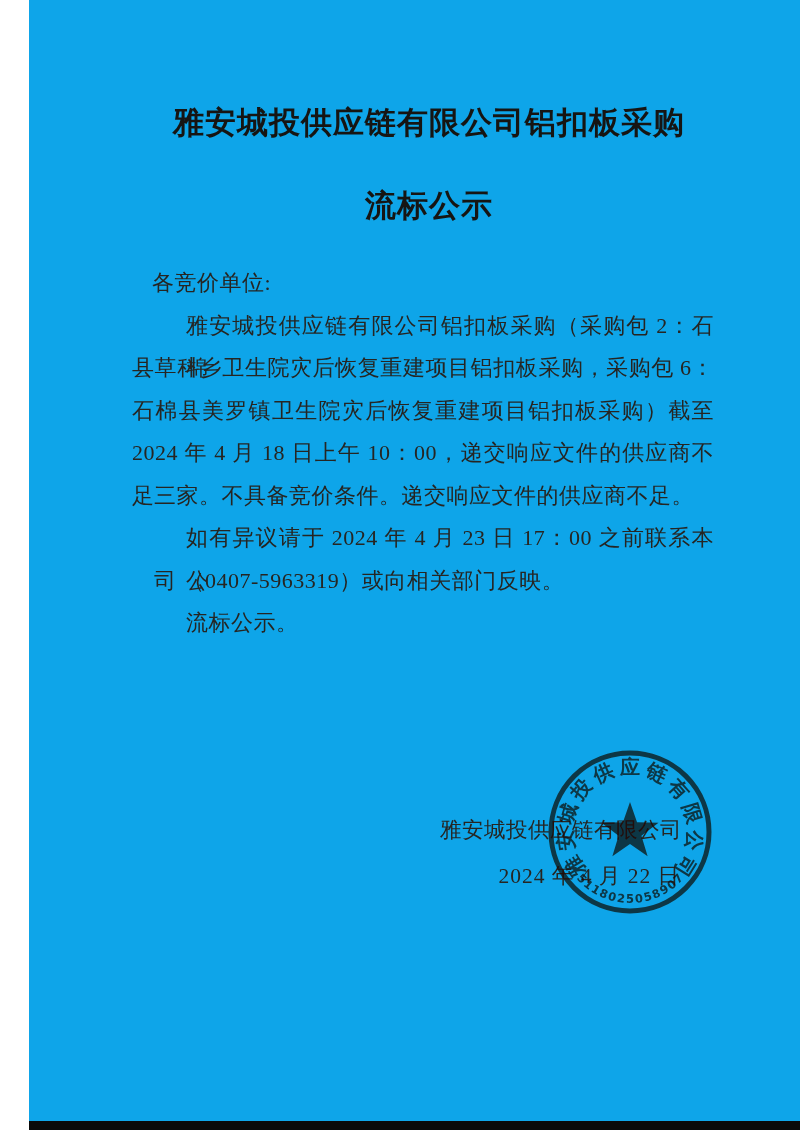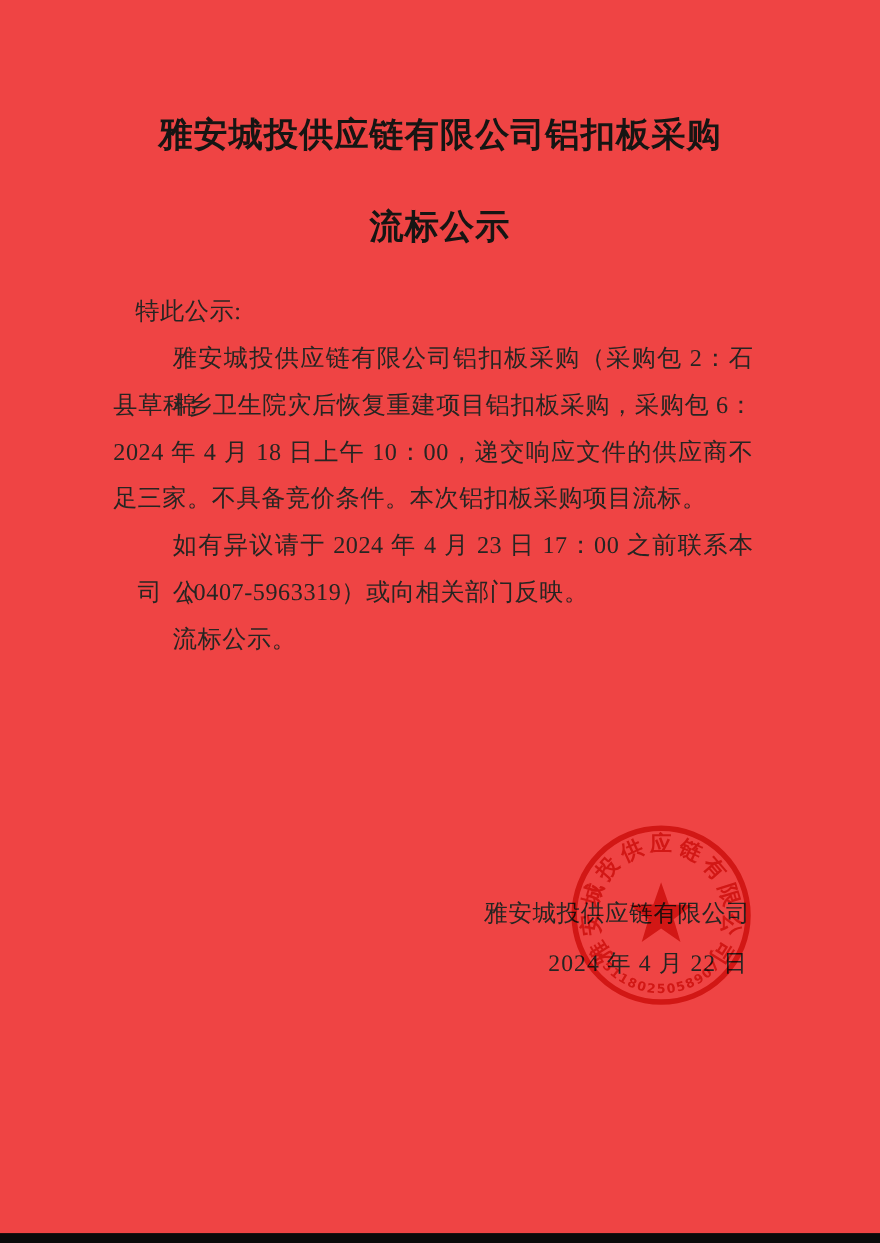--- a/index.html
+++ b/index.html
@@ -2,21 +2,21 @@
 <html style="--ink: #262522; --ink-title: #161513; --seal: #dd4238; --strip: #0a0a0a;"><head>
 <meta charset="utf-8">
 <style>
   html,body{margin:0;padding:0;}
   body{
     width:800px;height:1130px;position:relative;overflow:hidden;
     background:#ffffff;
     font-family:"Liberation Serif","DejaVu Serif",serif;
     color:var(--ink,#222120);
   }
-  .page{position:absolute;inset:0;background:#ef4444;}
+  .page{position:absolute;inset:0;background:#0ea5e9;margin-left:29px;}
   .title1{
     position:absolute;top:104px;left:0;width:800px;text-align:center;
     font-size:31px;font-weight:700;letter-spacing:1px;color:var(--ink-title,#161513);
     line-height:1.2;
   }
   .title2{
     position:absolute;top:187px;left:0;width:800px;text-align:center;
     font-size:31px;font-weight:700;letter-spacing:1px;color:var(--ink-title,#161513);
     line-height:1.2;
   }
@@ -61,25 +61,26 @@
 </head>
 <body>
 
 <div class="page">
 
   <div class="title1">雅安城投供应链有限公司铝扣板采购</div>
 
   <div class="title2">流标公示</div>
 
   <div class="docbody">
-      <div class="bline" style="padding-left: 20px;">特此公示:</div>
+      <div class="bline" style="padding-left: 20px;">各竞价单位:</div>
       <div class="bline just" style="padding-left: 54px;">雅安城投供应链有限公司铝扣板采购（采购包 2：石棉</div>
       <div class="bline just" style="padding-left: 0px;">县草科乡卫生院灾后恢复重建项目铝扣板采购，采购包 6：</div>
+      <div class="bline just" style="padding-left: 0px;">石棉县美罗镇卫生院灾后恢复重建项目铝扣板采购）截至</div>
       <div class="bline just" style="padding-left: 0px;">2024 年 4 月 18 日上午 10：00，递交响应文件的供应商不足</div>
-      <div class="bline" style="padding-left: 22px;">三家。不具备竞价条件。本次铝扣板采购项目流标。</div>
+      <div class="bline" style="padding-left: 22px;">三家。不具备竞价条件。递交响应文件的供应商不足。</div>
       <div class="bline just" style="padding-left: 54px;">如有异议请于 2024 年 4 月 23 日 17：00 之前联系本公</div>
       <div class="bline" style="padding-left: 22px;">司 （0407-5963319）或向相关部门反映。</div>
       <div class="bline" style="padding-left: 54px;">流标公示。</div>
     </div>
 
   <div class="sig-company">雅安城投供应链有限公司</div>
 
   <div class="sig-date">2024 年 4 月 22 日</div>
 
   <svg class="seal" viewBox="0 0 170 170">

